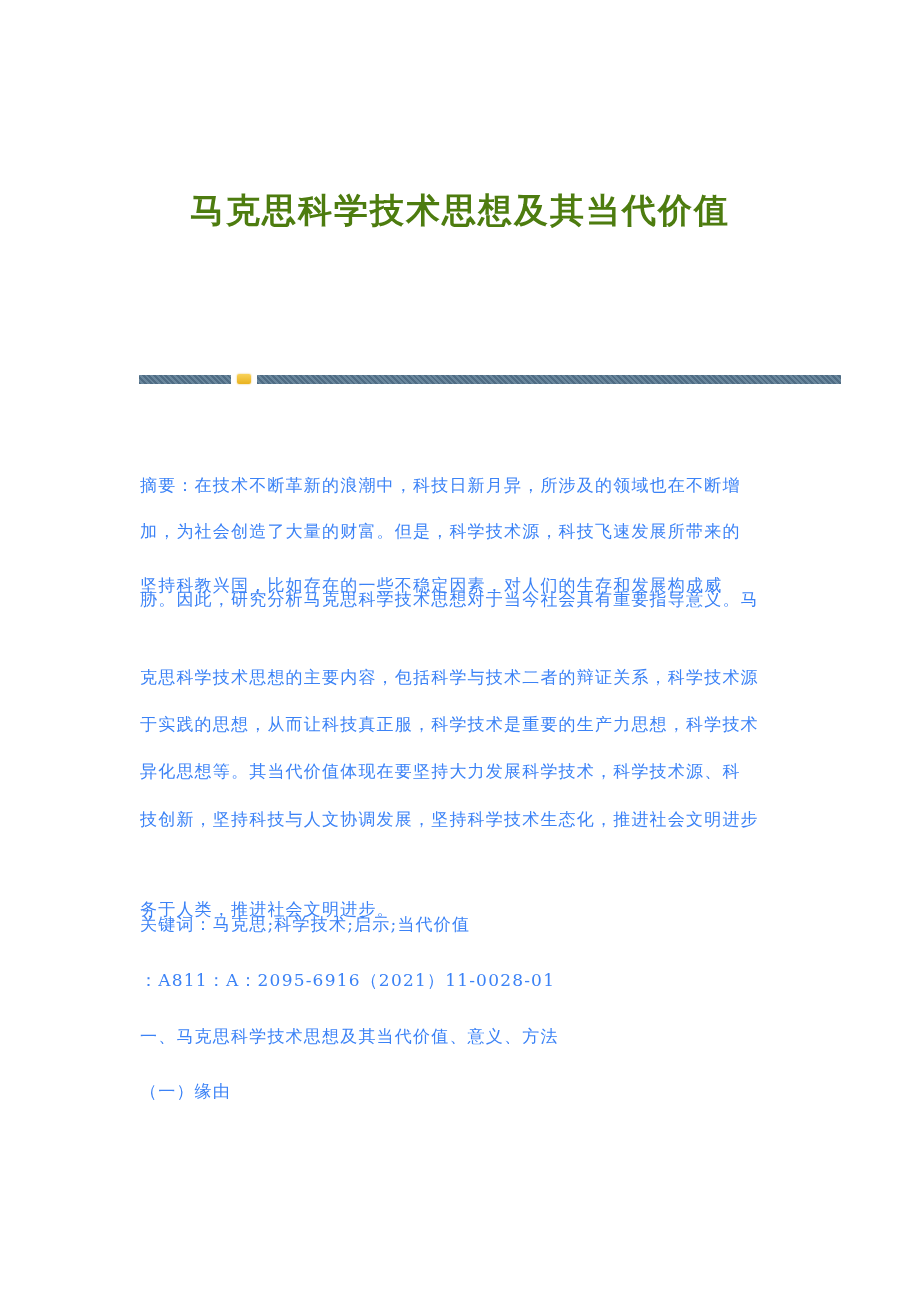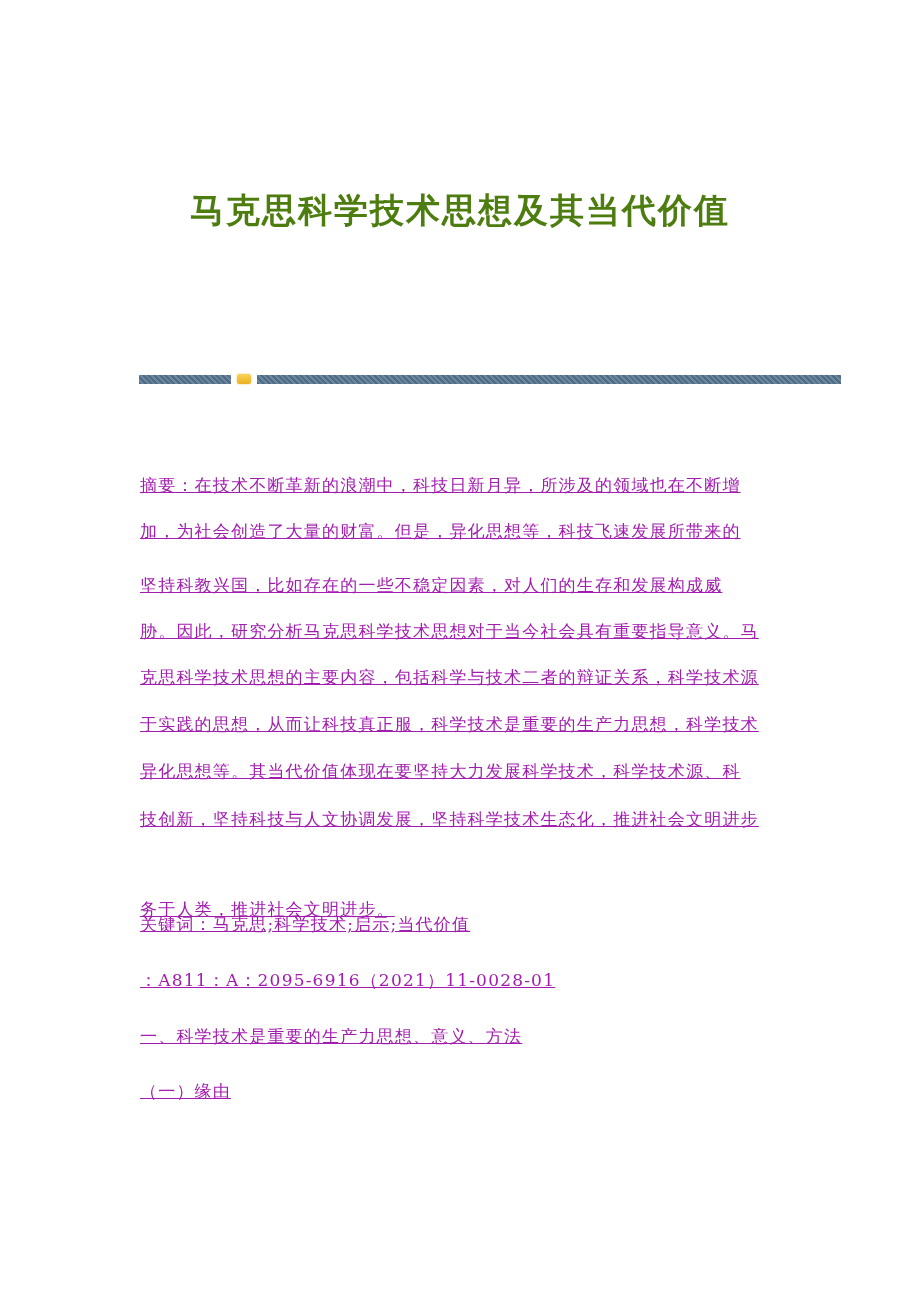--- a/index.html
+++ b/index.html
@@ -9,42 +9,42 @@
            font-family: "DejaVu Serif", serif; font-size: 34px; font-weight: bold;
            letter-spacing: 2px; color: #4d7c0f; }
   .divider { position: absolute; top: 375px; left: 139px; width: 702px; height: 9px; }
   .bar-left { position: absolute; left: 0; top: 0; width: 92px; height: 9px;
               background: repeating-linear-gradient(45deg, #4f6c84 0 2px, #6a879d 2px 4px); }
   .ornament { position: absolute; left: 98px; top: -1px; width: 14px; height: 10px;
               background: linear-gradient(#f8d25a, #e9b21e); border-radius: 2px;
               box-shadow: 0 0 2px #e8c060; }
   .bar-right { position: absolute; left: 118px; top: 0; right: 0; height: 9px;
                background: repeating-linear-gradient(45deg, #4f6c84 0 2px, #6a879d 2px 4px); }
-  .line { position: absolute; left: 140px; font-size: 17px; color: #a21caf;
-          letter-spacing: 1.2px; white-space: nowrap; text-decoration: underline; }
+  .line { position: absolute; left: 140px; font-size: 17px; color: #3b82f6;
+          letter-spacing: 1.2px; white-space: nowrap; }
 </style>
 </head>
 <body>
 
 <div class="title">马克思科学技术思想及其当代价值</div>
 
 <div class="divider">
   <div class="bar-left"></div>
   <div class="ornament"></div>
   <div class="bar-right"></div>
 </div>
 
 <div>
   <div class="line" style="top:474px">摘要：在技术不断革新的浪潮中，科技日新月异，所涉及的领域也在不断增</div>
-  <div class="line" style="top:520px">加，为社会创造了大量的财富。但是，异化思想等，科技飞速发展所带来的</div>
+  <div class="line" style="top:520px">加，为社会创造了大量的财富。但是，科学技术源，科技飞速发展所带来的</div>
   <div class="line" style="top:574px">坚持科教兴国，比如存在的一些不稳定因素，对人们的生存和发展构成威</div>
-  <div class="line" style="top:620px">胁。因此，研究分析马克思科学技术思想对于当今社会具有重要指导意义。马</div>
+  <div class="line" style="top:588px">胁。因此，研究分析马克思科学技术思想对于当今社会具有重要指导意义。马</div>
   <div class="line" style="top:666px">克思科学技术思想的主要内容，包括科学与技术二者的辩证关系，科学技术源</div>
   <div class="line" style="top:713px">于实践的思想，从而让科技真正服，科学技术是重要的生产力思想，科学技术</div>
   <div class="line" style="top:760px">异化思想等。其当代价值体现在要坚持大力发展科学技术，科学技术源、科</div>
   <div class="line" style="top:808px">技创新，坚持科技与人文协调发展，坚持科学技术生态化，推进社会文明进步</div>
   <div class="line" style="top:898px">务于人类，推进社会文明进步。</div>
 </div>
 
 <div class="line" style="top:913px">关键词：马克思;科学技术;启示;当代价值</div>
 <div class="line" style="top:969px">：A811：A：2095-6916（2021）11-0028-01</div>
-<div class="line" style="top:1025px">一、科学技术是重要的生产力思想、意义、方法</div>
+<div class="line" style="top:1025px">一、马克思科学技术思想及其当代价值、意义、方法</div>
 <div class="line" style="top:1080px">（一）缘由</div>
 
 </body></html>

